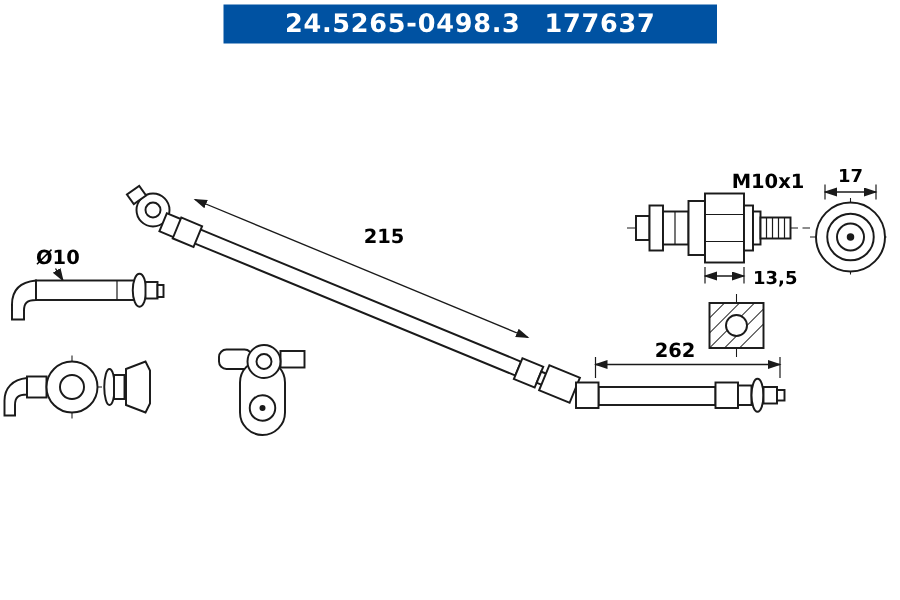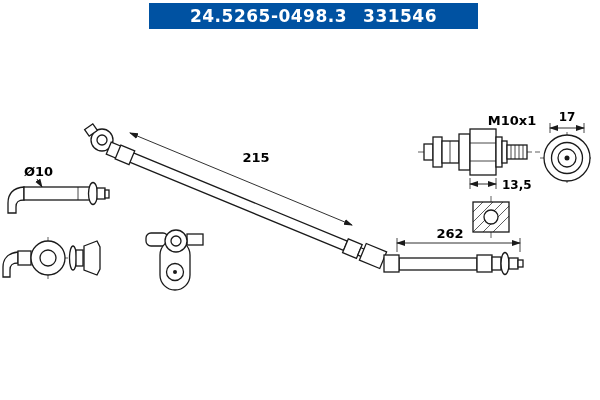--- a/index.html
+++ b/index.html
@@ -19,21 +19,21 @@
   text.dimtxt{font-family:"DejaVu Sans", sans-serif;font-weight:bold;font-size:13px;fill:#000;}
   text.dimtxt-sm{font-family:"DejaVu Sans", sans-serif;font-weight:bold;font-size:12px;fill:#000;}
 </style>
 </head>
 <body>
 
 <div class="page">
 
   <div class="header-bar">
     <span>24.5265-0498.3</span>
-    <span>331546</span>
+    <span>177637</span>
   </div>
 
   <svg width="600" height="400" viewBox="0 0 600 400">
     <defs>
       <marker id="dimArr" markerWidth="9" markerHeight="8" refX="8" refY="3" orient="auto-start-reverse" markerUnits="userSpaceOnUse">
         <path d="M0,0 L9,3 L0,6 Z" fill="#1a1a1a"></path>
       </marker>
     </defs>
 
     <g>

